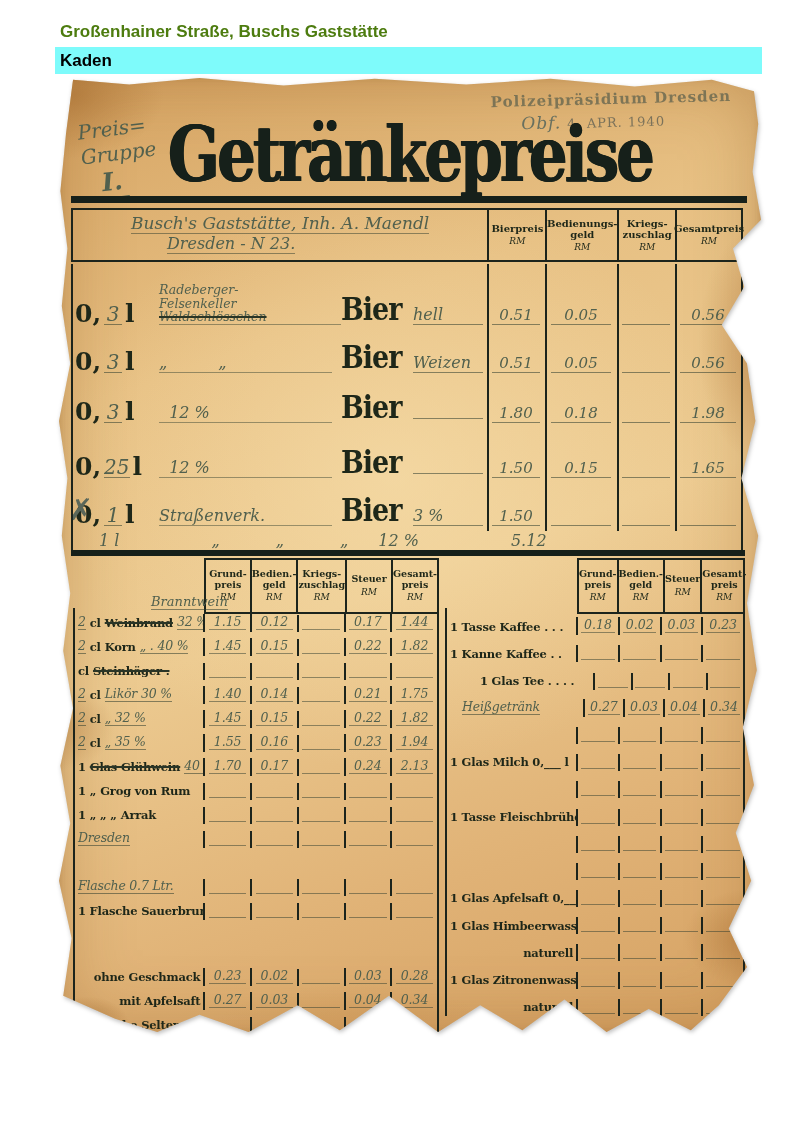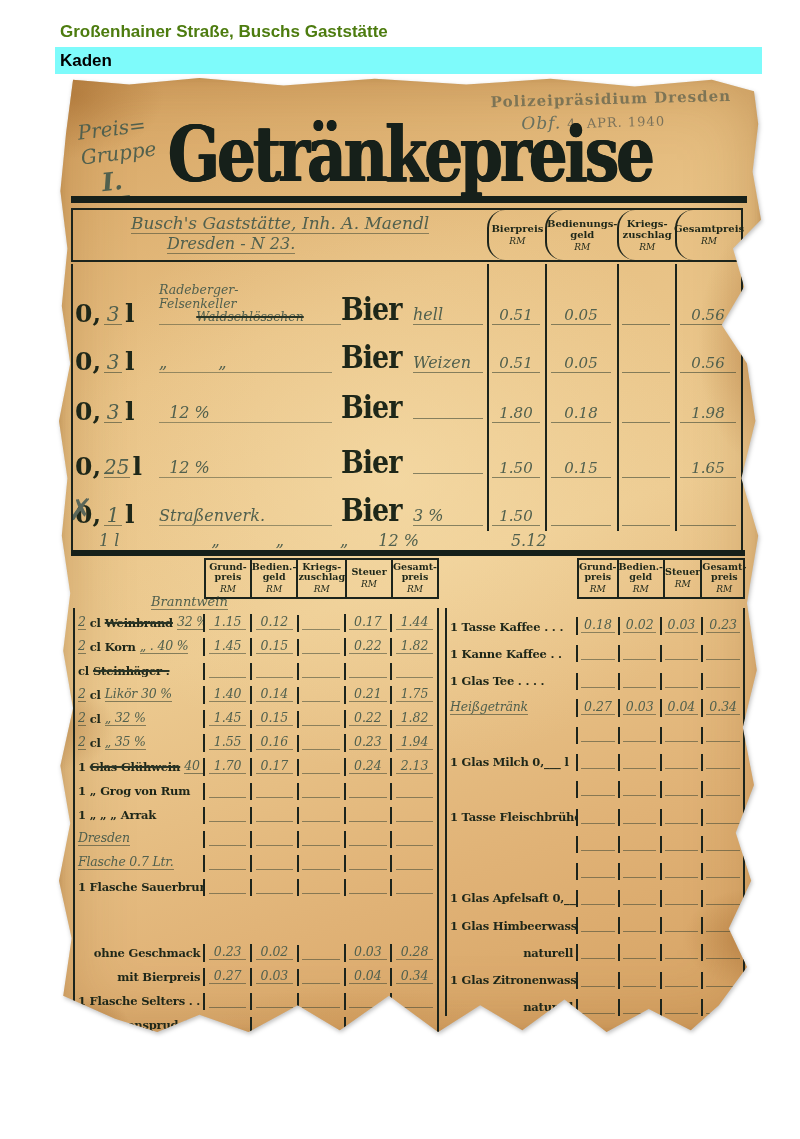--- a/index.html
+++ b/index.html
@@ -28,21 +28,21 @@
        background:
          radial-gradient(130px 90px at 2% 2%, rgba(150,90,30,.40), transparent 70%),
          radial-gradient(90px 170px at 100% 28%, rgba(160,95,35,.38), transparent 70%),
          radial-gradient(80px 60px at 0% 68%, rgba(150,90,30,.33), transparent 70%),
          radial-gradient(200px 70px at 42% 100%, rgba(205,150,85,.5), transparent 72%),
          radial-gradient(90px 70px at 98% 90%, rgba(150,90,30,.38), transparent 70%),
          radial-gradient(60px 40px at 4% 99%, rgba(140,85,25,.45), transparent 70%);}
 
   .print{font-family:"DejaVu Serif",serif;font-weight:bold;color:#1e2719;}
   .hand{font-family:"DejaVu Serif",serif;font-style:italic;color:#51604e;}
-  .strike{text-decoration:line-through;text-decoration-thickness:2px;text-decoration-color:#2a3526;text-align:center;}
+  .strike{text-decoration:line-through;text-decoration-thickness:2px;text-decoration-color:#2a3526;}
   .uline{border-bottom:1px solid rgba(45,60,45,.55);}
 
   .stamp{position:absolute;left:432px;top:14px;transform:rotate(-1.5deg);color:#6e6b52;}
   .stamp .s1{font-family:"DejaVu Serif",serif;font-weight:bold;font-size:15px;letter-spacing:1px;opacity:.85;}
   .stamp .s2{margin-top:3px;margin-left:30px;font-size:13px;letter-spacing:1px;color:#7b725a;
              font-family:"DejaVu Serif",serif;}
   .stamp .sig{font-family:"DejaVu Serif",serif;font-style:italic;font-size:17px;color:#68705f;margin-right:6px;}
 
   .pgroup{position:absolute;left:22px;top:40px;transform:rotate(-7deg);}
   .pgroup .pl{font-size:20px;line-height:1.25;}
@@ -57,21 +57,21 @@
   .hbar{position:absolute;background:#16201a;}
   .vline{position:absolute;width:2px;background:#1c241c;}
 
   .uheader{position:absolute;left:12px;top:132px;width:672px;height:54px;
            border:2px solid #1c241c;box-sizing:border-box;display:flex;}
   .venue{width:416px;padding:3px 0 0 58px;box-sizing:border-box;}
   .venue .v1{font-size:17px;display:inline-block;border-bottom:1px solid rgba(45,60,45,.5);}
   .venue .v2{font-size:16px;margin-left:36px;display:inline-block;border-bottom:1px solid rgba(45,60,45,.5);}
   .uhcell{border-left:2px solid #1c241c;box-sizing:border-box;display:flex;flex-direction:column;
           justify-content:center;align-items:center;text-align:center;white-space:pre-line;
-          font-family:"DejaVu Serif",serif;font-weight:bold;font-size:10px;line-height:1.1;color:#1e2719;border-radius:18px;}
+          font-family:"DejaVu Serif",serif;font-weight:bold;font-size:10px;line-height:1.1;color:#1e2719;}
   .hunit{font-style:italic;font-weight:normal;font-size:9px;margin-top:3px;font-family:"DejaVu Serif",serif;}
 
   #upper-rows{position:absolute;left:12px;top:188px;width:672px;}
   .urow{display:flex;align-items:flex-end;}
   .uq{width:88px;display:flex;align-items:flex-end;gap:3px;padding:0 0 5px 4px;box-sizing:border-box;position:relative;}
   .uq .q0,.uq .qu{font-size:25px;line-height:.9;}
   .uq .uqty{font-size:20px;min-width:18px;text-align:center;line-height:1;}
   .cross{position:absolute;left:-3px;top:-12px;font-size:30px;font-style:normal;color:#5a675a;}
   .udesc{width:182px;padding-bottom:5px;box-sizing:border-box;}
   .udesc .dline{display:block;border-bottom:1px solid rgba(45,60,45,.45);line-height:1.1;
@@ -82,21 +82,21 @@
          padding-bottom:3px;box-sizing:border-box;}
   .usuf{width:74px;padding-bottom:5px;box-sizing:border-box;margin-top:16px;}
   .usuf span{display:inline-block;width:94%;min-height:19px;font-size:16px;
              border-bottom:1px solid rgba(45,60,45,.55);}
   .uval{display:flex;justify-content:center;align-items:flex-end;padding-bottom:5px;box-sizing:border-box;}
   .vtext{width:84%;text-align:center;border-bottom:1px solid rgba(45,60,45,.55);font-size:15px;min-height:17px;}
 
   .exrow{position:absolute;left:12px;top:452px;width:672px;height:22px;display:flex;align-items:flex-end;}
   .exrow span{font-size:16px;}
 
-  .lheader{position:absolute;top:482px;height:41px;border:2px solid #1c241c;box-sizing:border-box;display:flex;}
+  .lheader{position:absolute;top:482px;height:56px;border:2px solid #1c241c;box-sizing:border-box;display:flex;}
   .lhcell{border-left:2px solid #1c241c;box-sizing:border-box;flex:1;display:flex;flex-direction:column;
           justify-content:center;align-items:center;text-align:center;white-space:pre-line;
           font-family:"DejaVu Serif",serif;font-weight:bold;font-size:9.5px;line-height:1.1;color:#1e2719;}
   .lhcell:first-child,.uhcell:first-child{border-left:none;}
 
   .lrows{position:absolute;top:532px;border-left:2px solid #1c241c;border-right:2px solid #1c241c;
          box-sizing:border-box;}
   .lrow{display:flex;align-items:flex-end;}
   .llabel{display:flex;align-items:flex-end;gap:4px;padding:0 3px 2px 3px;box-sizing:border-box;
           white-space:nowrap;overflow:hidden;}
@@ -542,21 +542,21 @@
           <div class="lcell" style="width: 47px;">
             <span class="vtext hand"></span>
           </div>
           <div class="lcell" style="width: 47px;">
             <span class="vtext hand"></span>
           </div>
           <div class="lcell" style="width: 47px;">
             <span class="vtext hand"></span>
           </div>
         </div>
-        <div class="lrow" style="height: 24px;">
+        <div class="lrow" style="height: 24px; margin-top: 24px;">
           <div class="llabel" style="width: 129px;">
             <span class="seg hand uline">Flasche 0.7 Ltr.</span>
           </div>
           <div class="lcell" style="width: 47px;">
             <span class="vtext hand"></span>
           </div>
           <div class="lcell" style="width: 47px;">
             <span class="vtext hand"></span>
           </div>
           <div class="lcell" style="width: 47px;">
@@ -604,21 +604,21 @@
           </div>
           <div class="lcell" style="width: 47px;">
             <span class="vtext hand">0.03</span>
           </div>
           <div class="lcell" style="width: 47px;">
             <span class="vtext hand">0.28</span>
           </div>
         </div>
         <div class="lrow" style="height: 24px;">
           <div class="llabel right" style="width: 129px;">
-            <span class="seg print">mit Bierpreis</span>
+            <span class="seg print">mit Apfelsaft</span>
           </div>
           <div class="lcell" style="width: 47px;">
             <span class="vtext hand">0.27</span>
           </div>
           <div class="lcell" style="width: 47px;">
             <span class="vtext hand">0.03</span>
           </div>
           <div class="lcell" style="width: 47px;">
             <span class="vtext hand"></span>
           </div>
@@ -698,38 +698,38 @@
           <div class="lcell" style="width: 42px;">
             <span class="vtext hand"></span>
           </div>
           <div class="lcell" style="width: 42px;">
             <span class="vtext hand"></span>
           </div>
           <div class="lcell" style="width: 42px;">
             <span class="vtext hand"></span>
           </div>
         </div>
-        <div class="lrow" style="height: 27.2px;">
+        <div class="lrow" style="height: 27.2px; margin-left: 30px;">
           <div class="llabel" style="width: 130px;">
             <span class="seg print">1 Glas Tee  .   .   .   .</span>
           </div>
           <div class="lcell" style="width: 42px;">
             <span class="vtext hand"></span>
           </div>
           <div class="lcell" style="width: 42px;">
             <span class="vtext hand"></span>
           </div>
           <div class="lcell" style="width: 42px;">
             <span class="vtext hand"></span>
           </div>
           <div class="lcell" style="width: 42px;">
             <span class="vtext hand"></span>
           </div>
         </div>
-        <div class="lrow" style="height: 27.2px;">
+        <div class="lrow" style="height: 27.2px; margin-left: 12px;">
           <div class="llabel" style="width: 130px;">
             <span class="seg hand uline">Heißgetränk</span>
           </div>
           <div class="lcell" style="width: 42px;">
             <span class="vtext hand">0.27</span>
           </div>
           <div class="lcell" style="width: 42px;">
             <span class="vtext hand">0.03</span>
           </div>
           <div class="lcell" style="width: 42px;">

